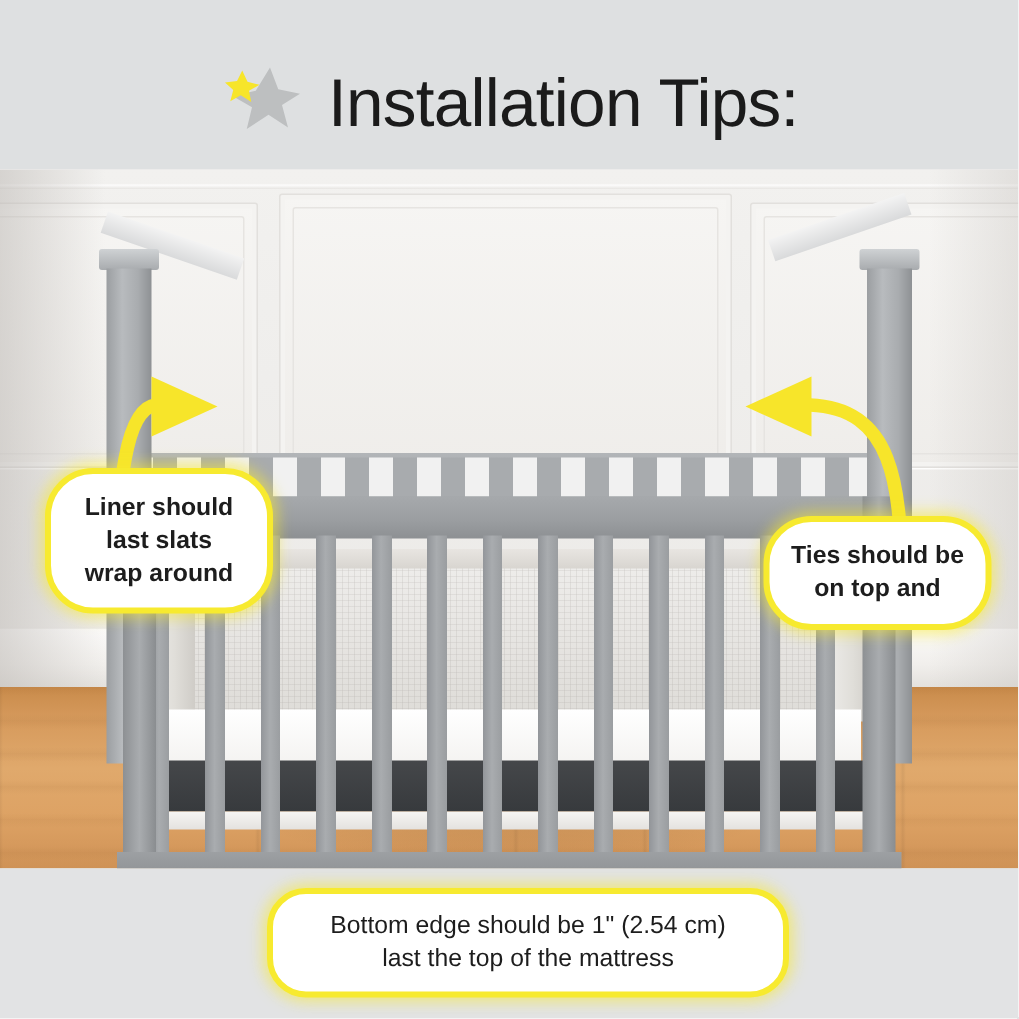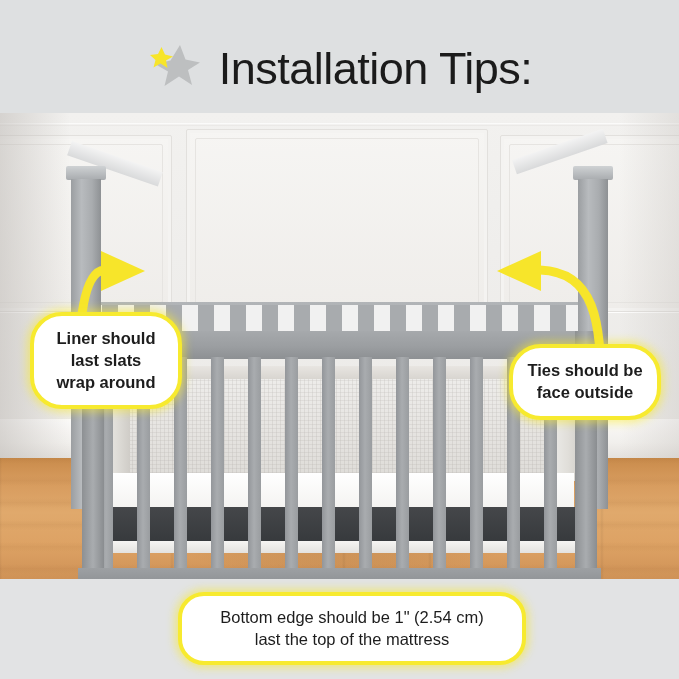--- a/index.html
+++ b/index.html
@@ -369,21 +369,21 @@
     <div>
       <div>Liner should</div>
       <div>last slats</div>
       <div>wrap around</div>
     </div>
   </div>
 
   <div class="callout callout-square callout-right">
     <div>
       <div>Ties should be</div>
-      <div>face outside</div>
+      <div>on top and</div>
     </div>
   </div>
 
   <div class="bottom-strip"></div>
   <div class="callout callout-bottom">
     <div>
       <div>Bottom edge should be 1" (2.54 cm)</div>
       <div>last the top of the mattress</div>
     </div>
   </div>

